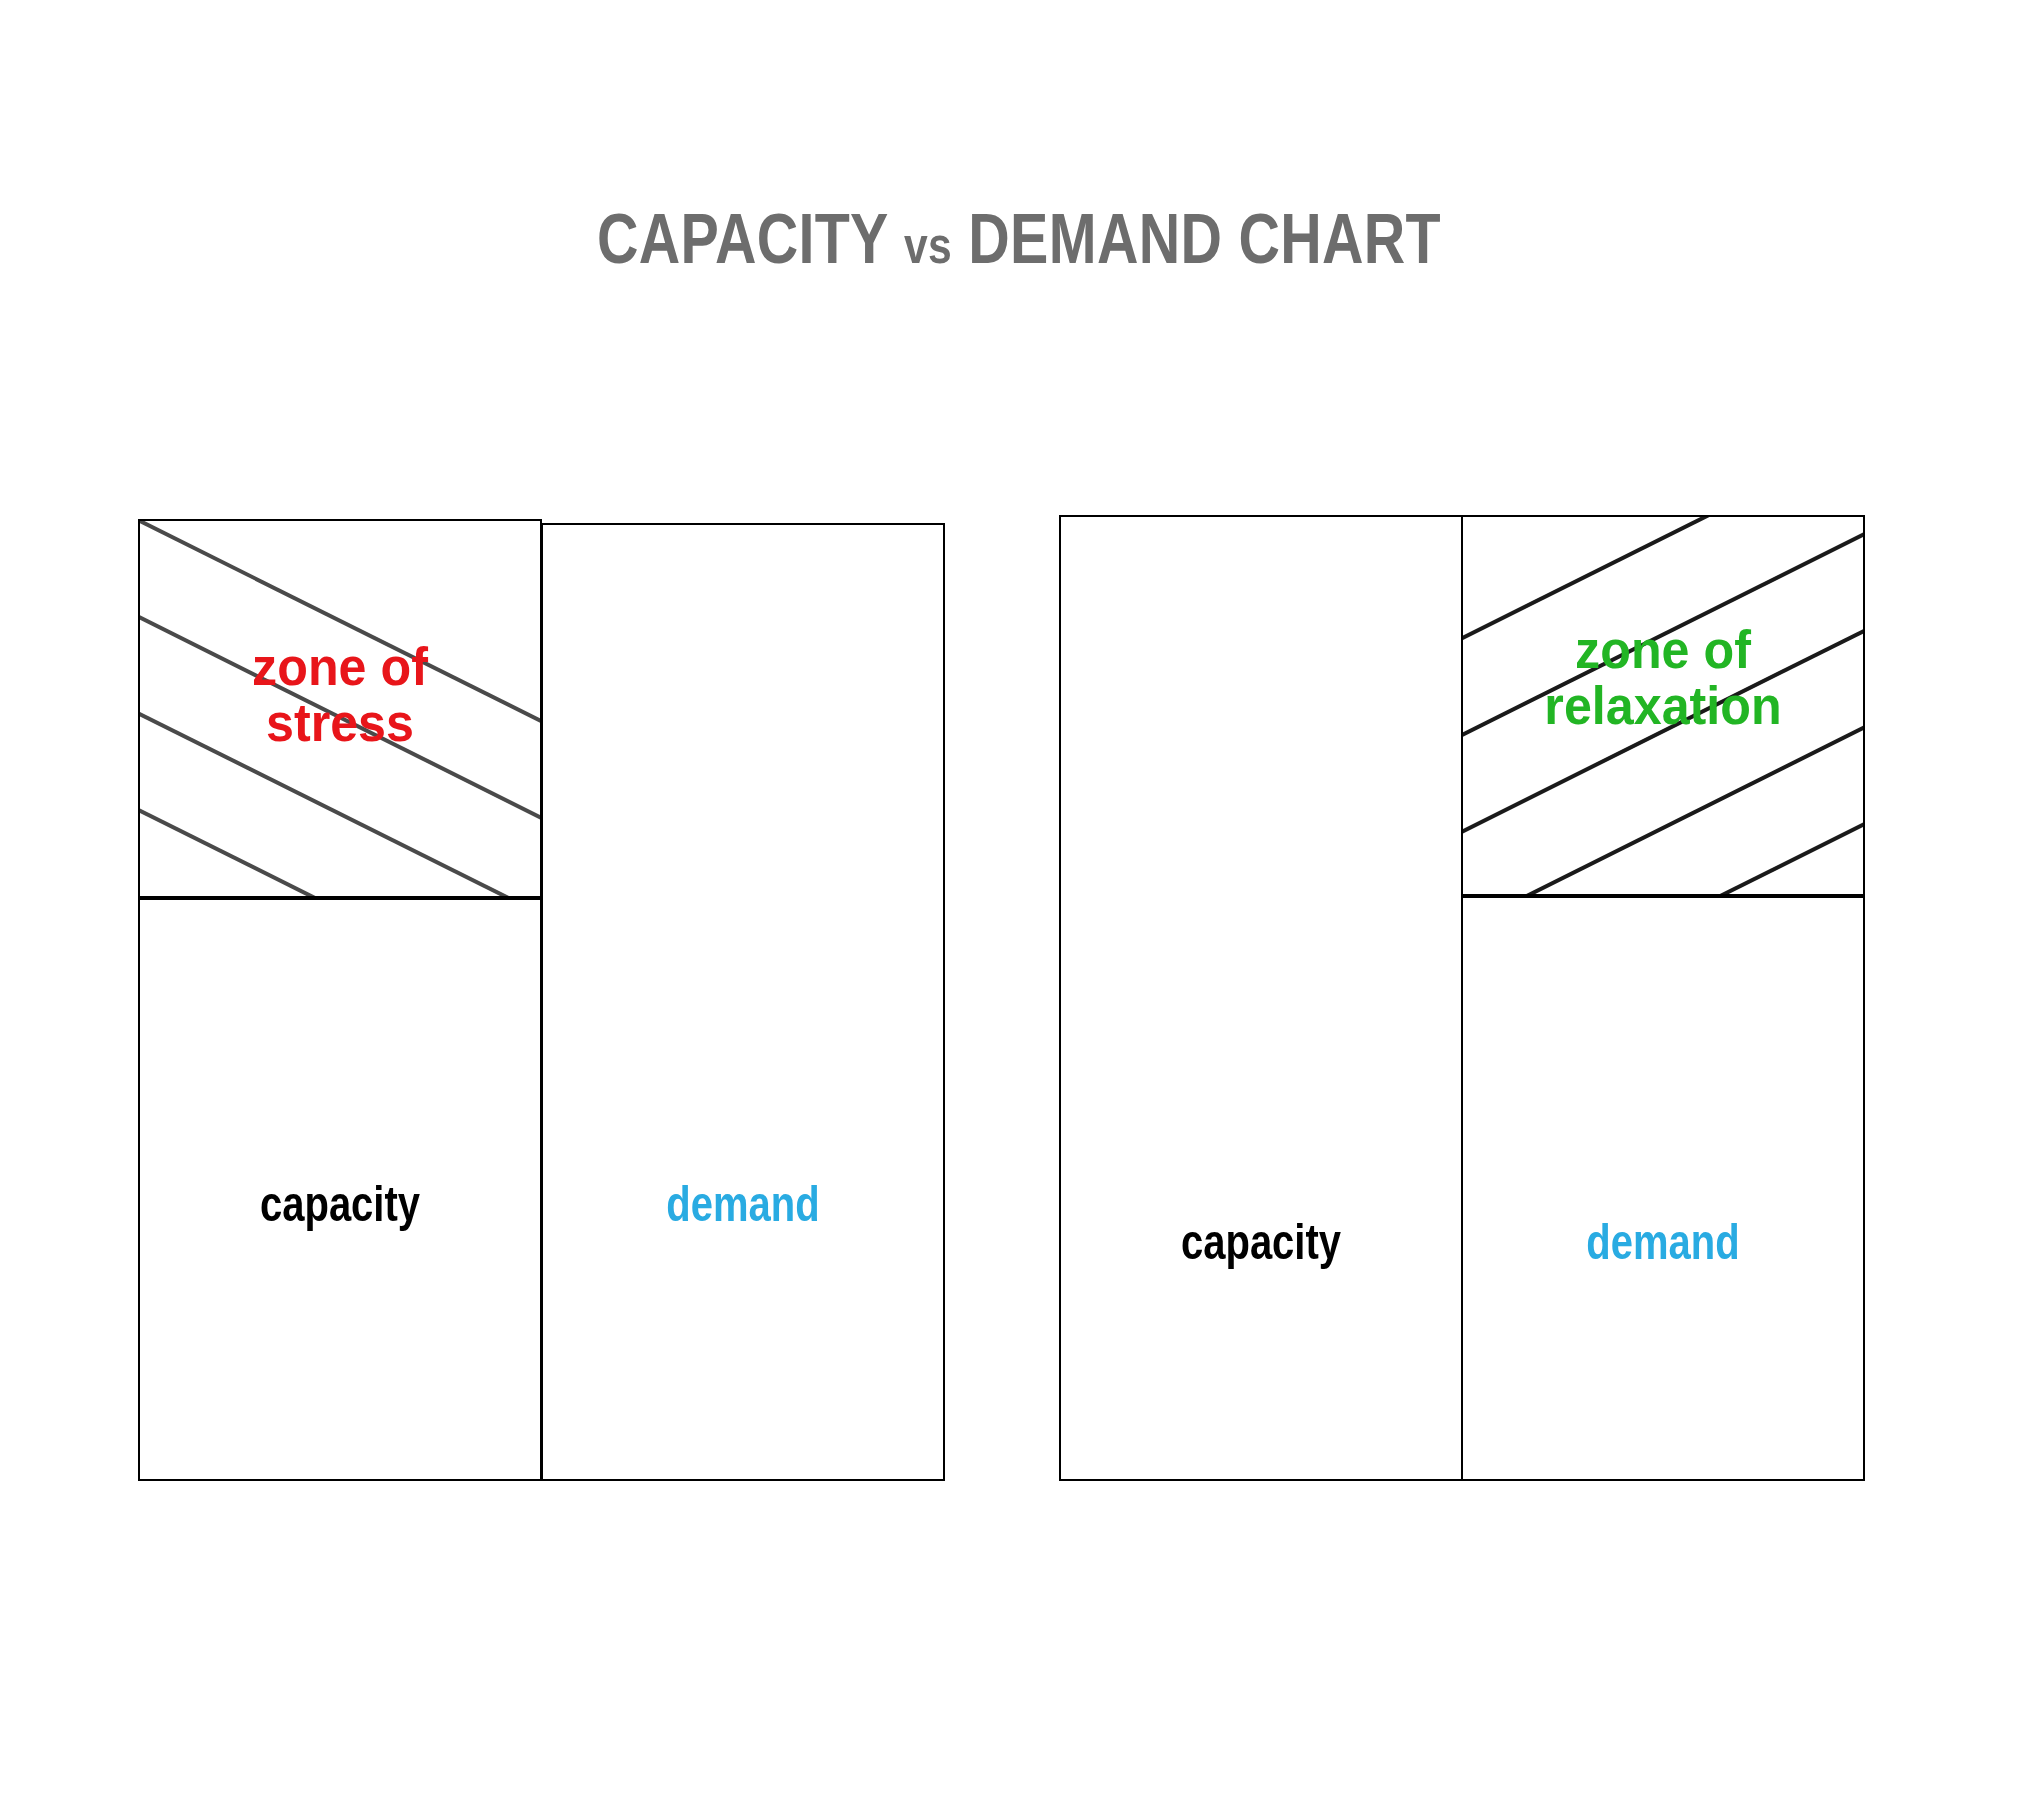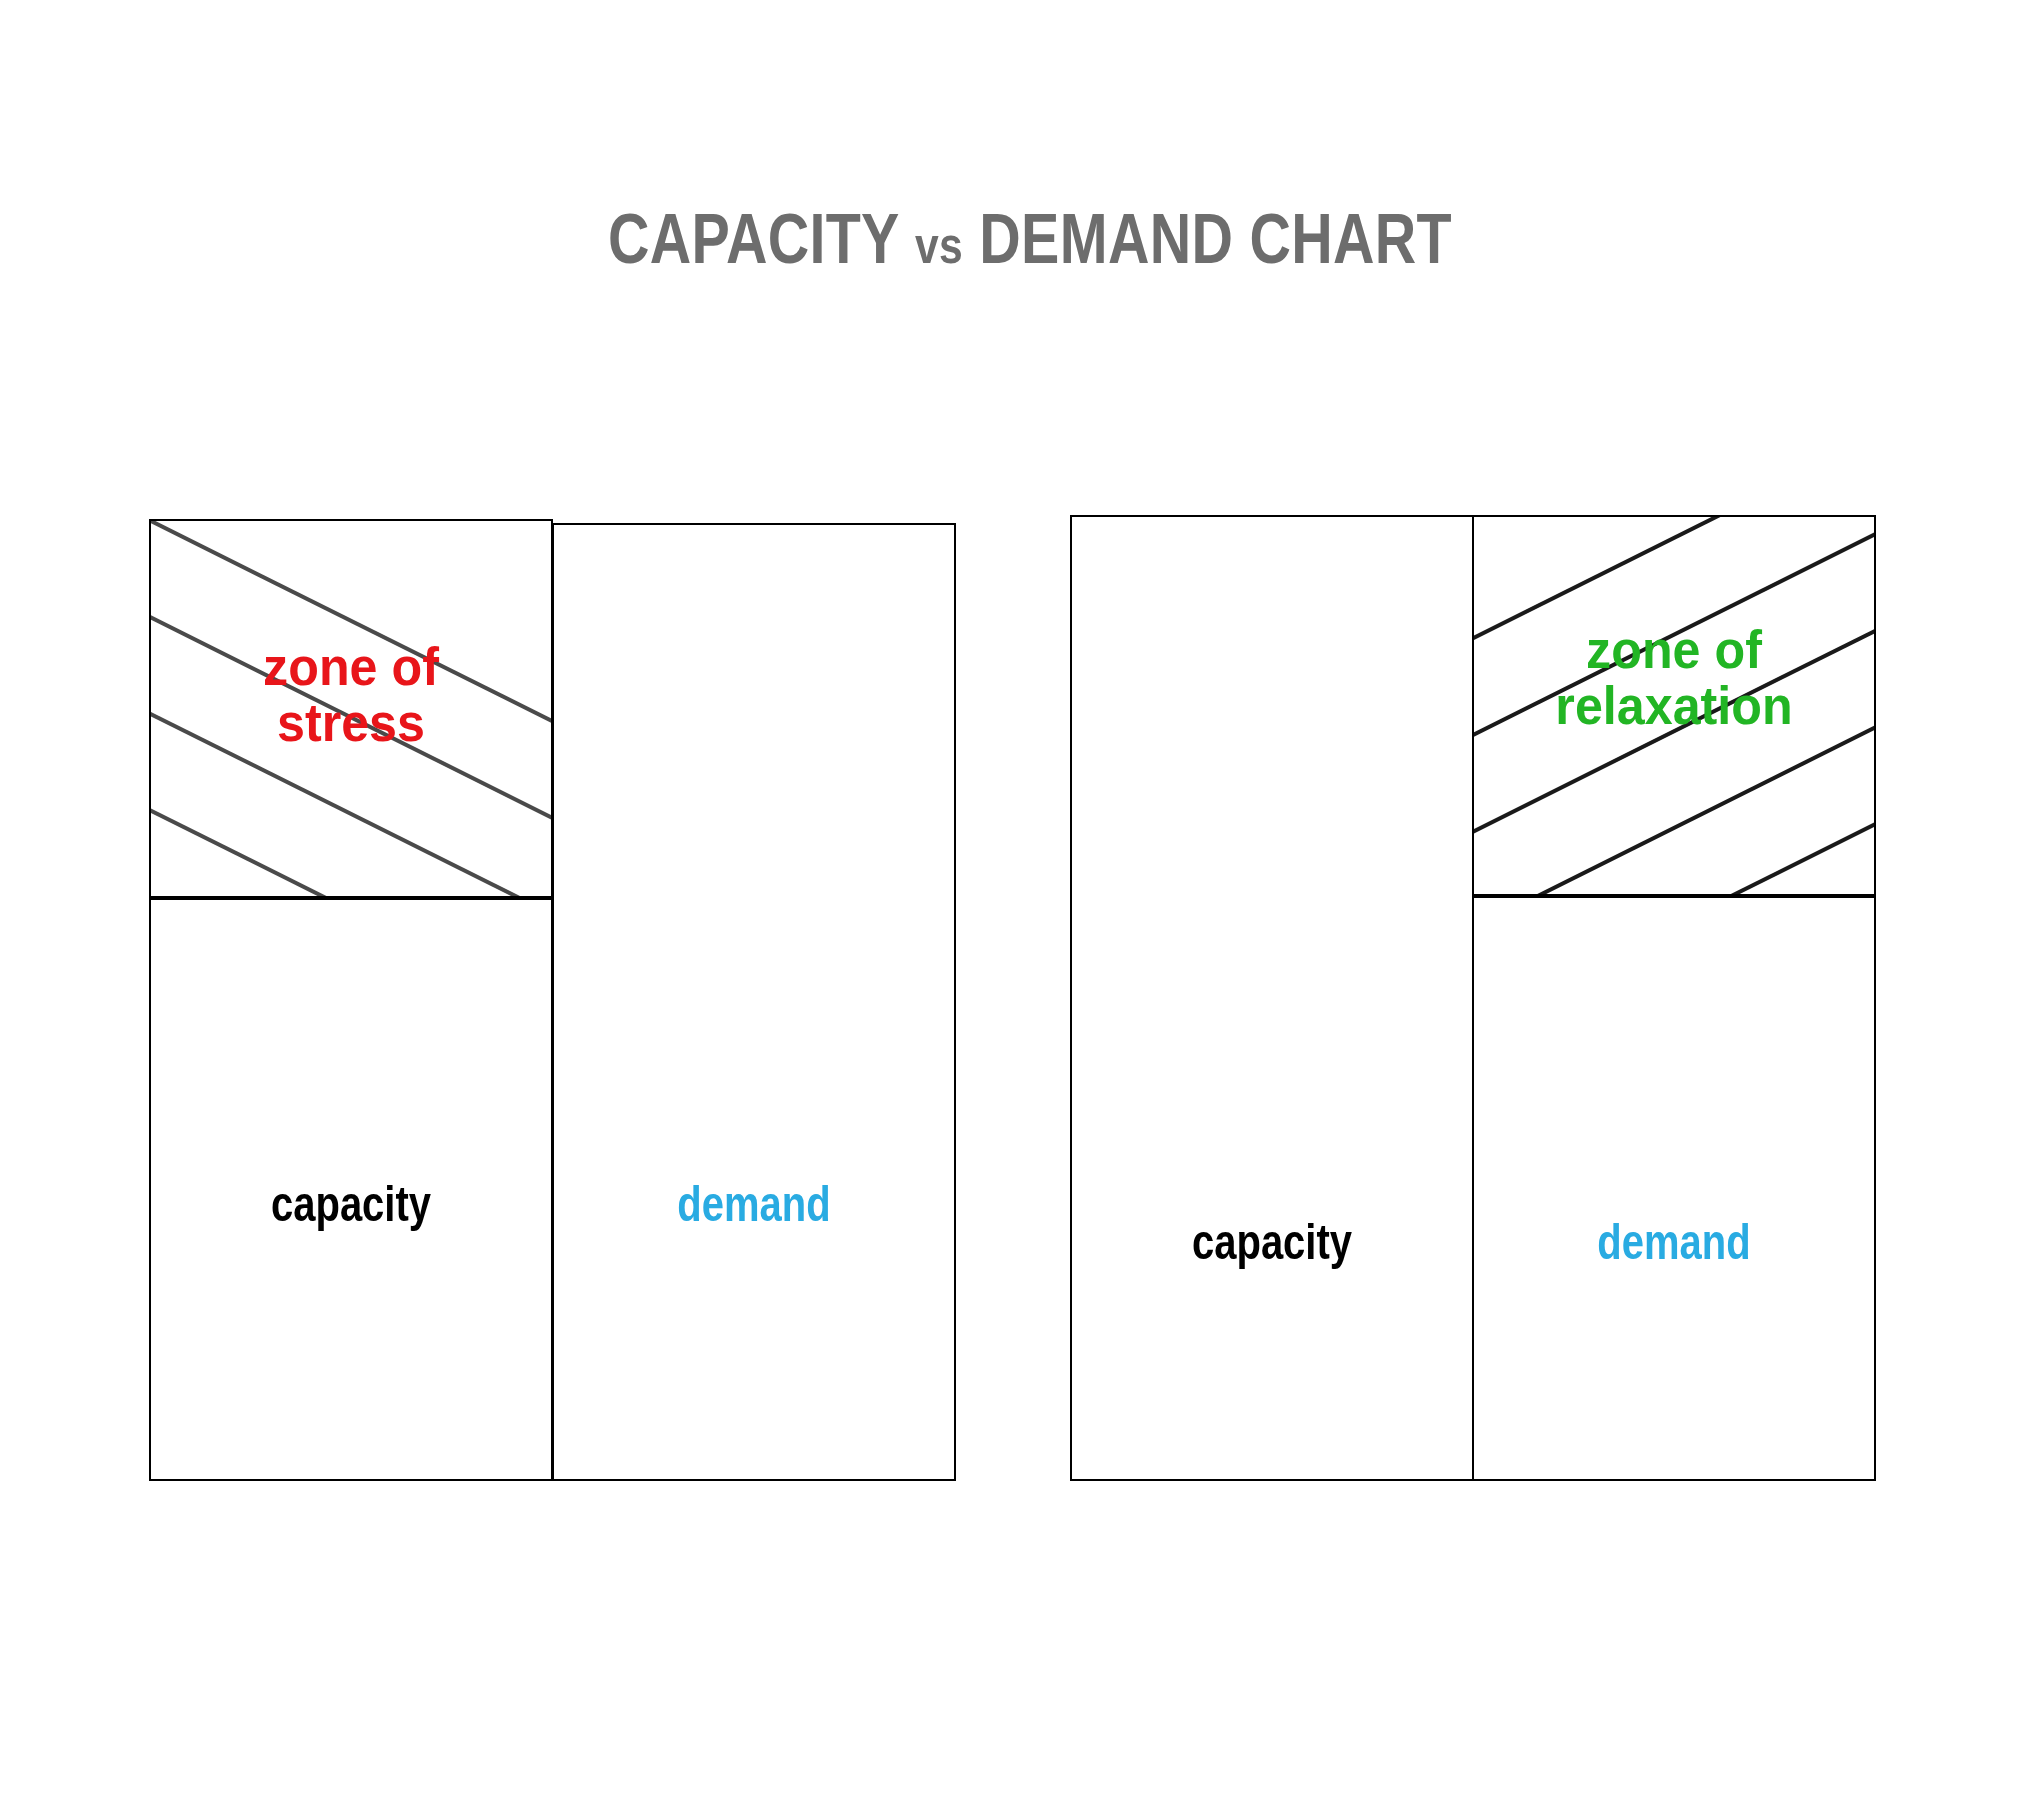--- a/index.html
+++ b/index.html
@@ -9,21 +9,21 @@
   }
   body {
     width: 2036px;
     height: 1800px;
     position: relative;
     font-family: "Liberation Sans", sans-serif;
     overflow: hidden;
   }
   #canvas {
     position: absolute;
-    left: 12px; top: 0;
+    left: 1px; top: 0;
     width: 1857px;
     height: 1800px;
   }
   .title {
     position: absolute;
     left: 0;
     top: 199px;
     width: 2036px;
     text-align: center;
     font-family: "Liberation Sans", sans-serif;

